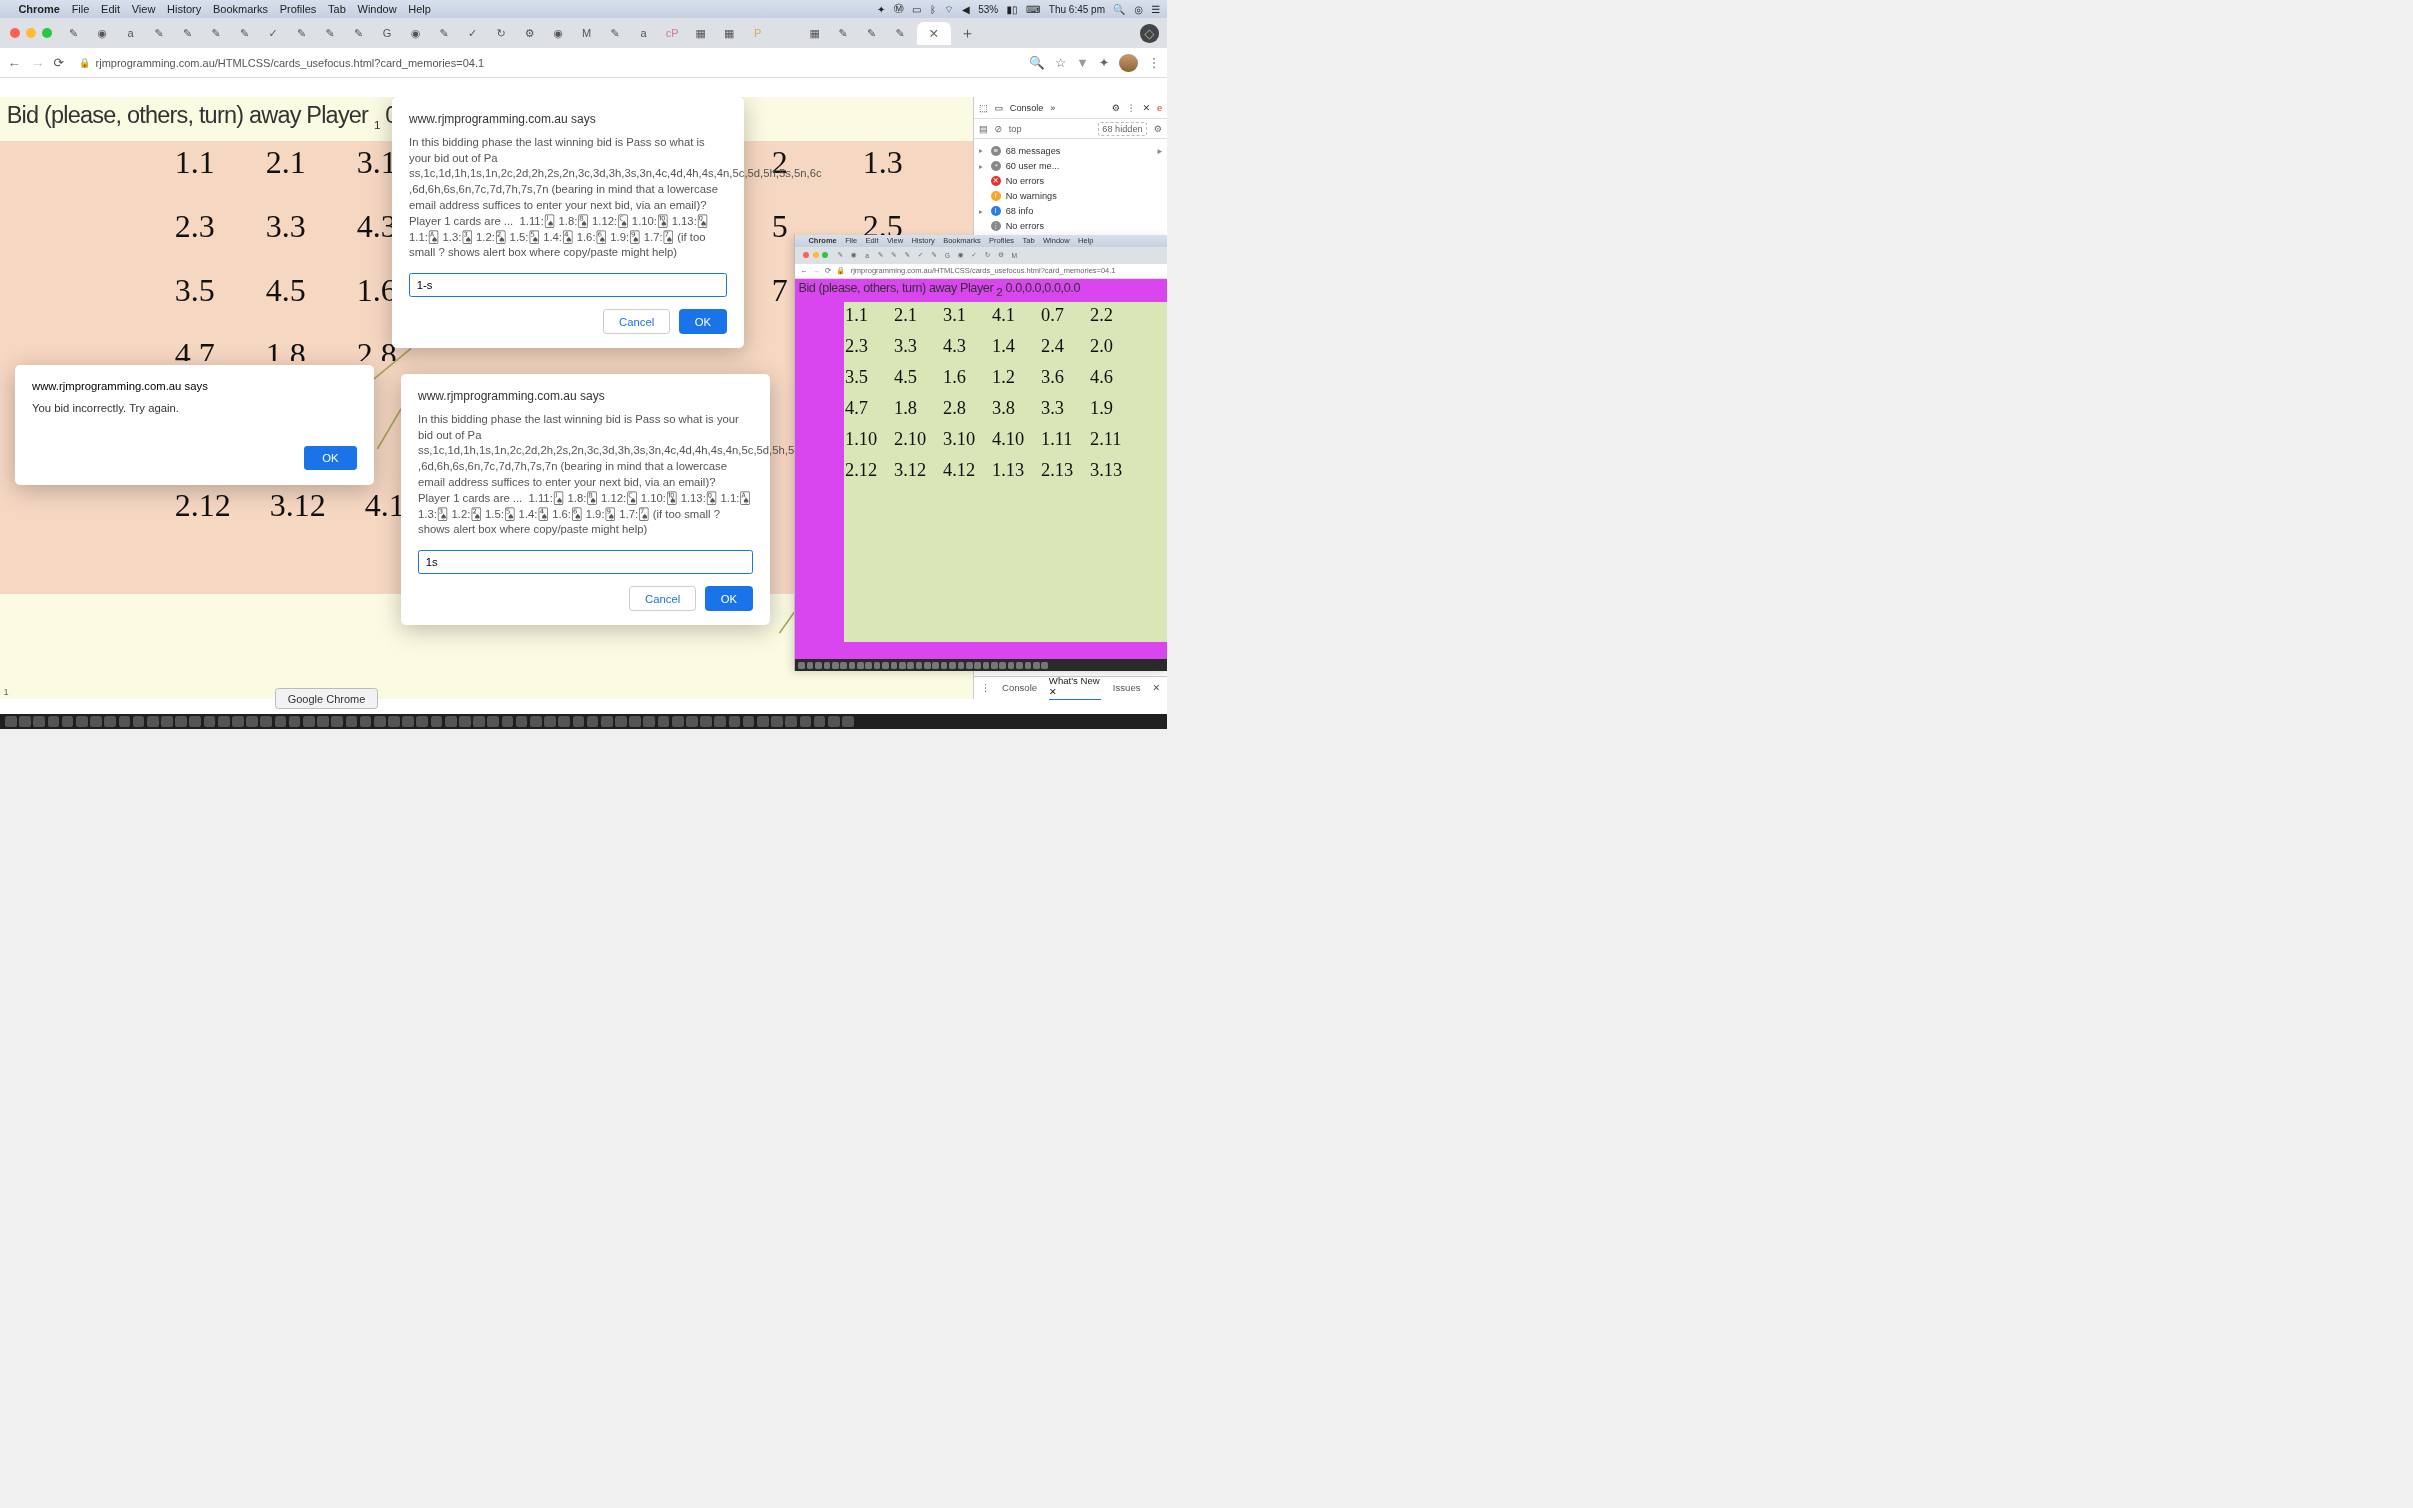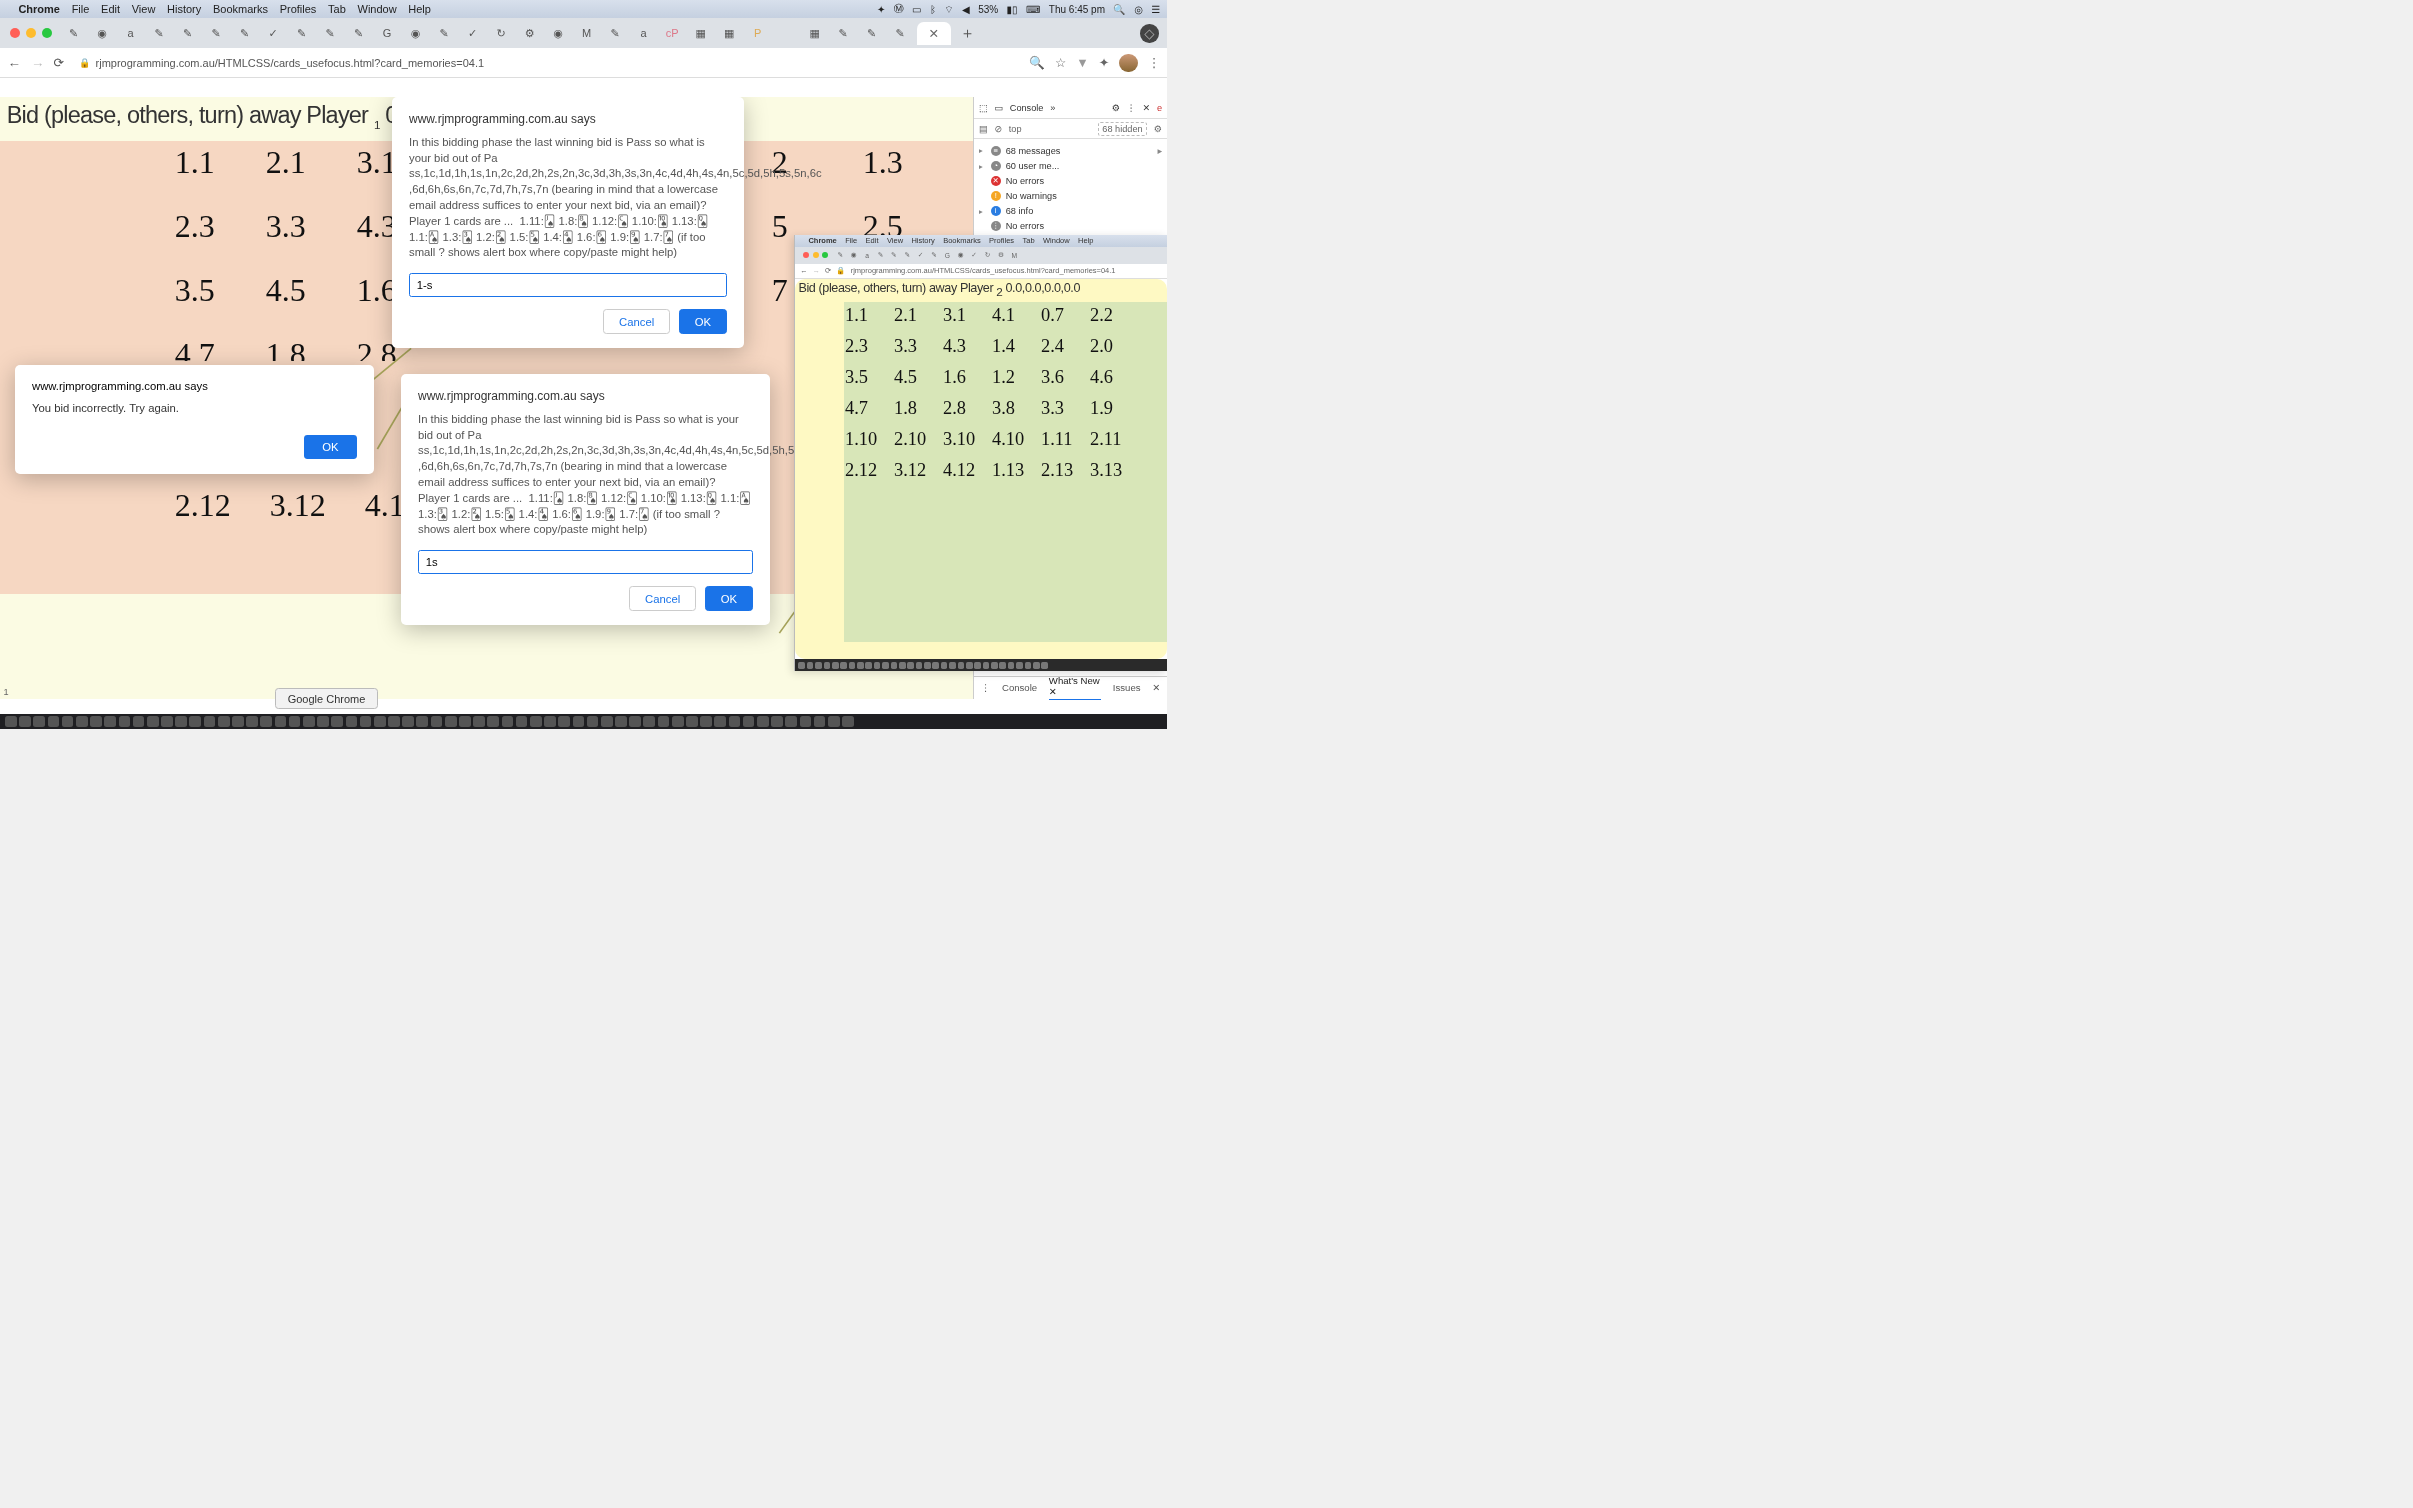--- a/index.html
+++ b/index.html
@@ -164,21 +164,21 @@
 .dialog-small {
   position: absolute;
   background: #fff;
   border-radius: 5px;
   box-shadow: 0 5px 23.5px rgba(0,0,0,.25);
   padding: 15px 17px;
   z-index: 10;
   font-size: 11.3px;
 }
 .dialog-small .dtitle { font-weight: 500; margin-bottom: 10px; }
-.dialog-small .dmsg { margin-bottom: 21px; color: #333; }
+.dialog-small .dmsg { margin-bottom: 32px; color: #333; }
 .dialog-small .drow { display: flex; justify-content: flex-end; }
 .dialog-small button.primary { background: #1a73e8; color: #fff; border: none; padding: 5.9px 18.4px; border-radius: 3.4px; font-size: 11.3px; cursor: pointer; }
 
 
 .devtools {
   width: 194px;
   background: #fff;
   border-left: 0.8px solid #ccc;
   font-size: 9.2px;
   color: #333;
@@ -231,21 +231,21 @@
   display: flex; align-items: center; gap: 8.4px; padding: 0 5px;
   font-size: 7.5px; color: #333;
 }
 .mini-tabstrip {
   height: 17px; background: #dde1e6; display: flex; align-items: center; gap: 1.7px; padding: 0 3.4px;
 }
 .mini-tabstrip .traffic span { width: 5.9px; height: 5.9px; }
 .mini-tabstrip .traffic { gap: 3.4px; margin-right: 5px; }
 .mini-tabstrip .mti { width: 11.7px; height: 11.7px; font-size: 6.7px; display: flex; align-items: center; justify-content: center; color: #666; }
 .mini-toolbar { height: 15px; border-bottom: 0.8px solid #ddd; display: flex; align-items: center; padding: 0 5px; gap: 5px; font-size: 7.5px; color: #666; }
-.mini-page { flex: 1; background: #fef9c3; position: relative; overflow: hidden; border-radius: 10px; }
+.mini-page { flex: 1; background: #d946ef; position: relative; overflow: hidden; }
 .mini-page::after { content: ''; position: absolute; left: 49px; right: 0; top: 23.5px; bottom: 17px; background: #d8e6b8; }
 .mini-header { font-family: "Arial Narrow", Arial; font-size: 12.6px; letter-spacing: -0.4px; color: #333; padding: 2.5px 3.4px; position: relative; z-index: 2; }
 .mini-grid { position: relative; z-index: 2; padding: 5px 0 0 50px; font-family: Georgia, serif; }
 .mini-row { display: flex; gap: 15px; margin-bottom: 10px; }
 .mini-cell { font-size: 18.4px; color: #111; min-width: 34px; }
 .mini-dock { height: 11.7px; background: #2a2a2a; display: flex; align-items: center; gap: 1.7px; padding: 0 3.4px; }
 .mini-dock span { width: 6.7px; height: 6.7px; background: #777; border-radius: 1.7px; }
 
 
 .dt-drawer {

